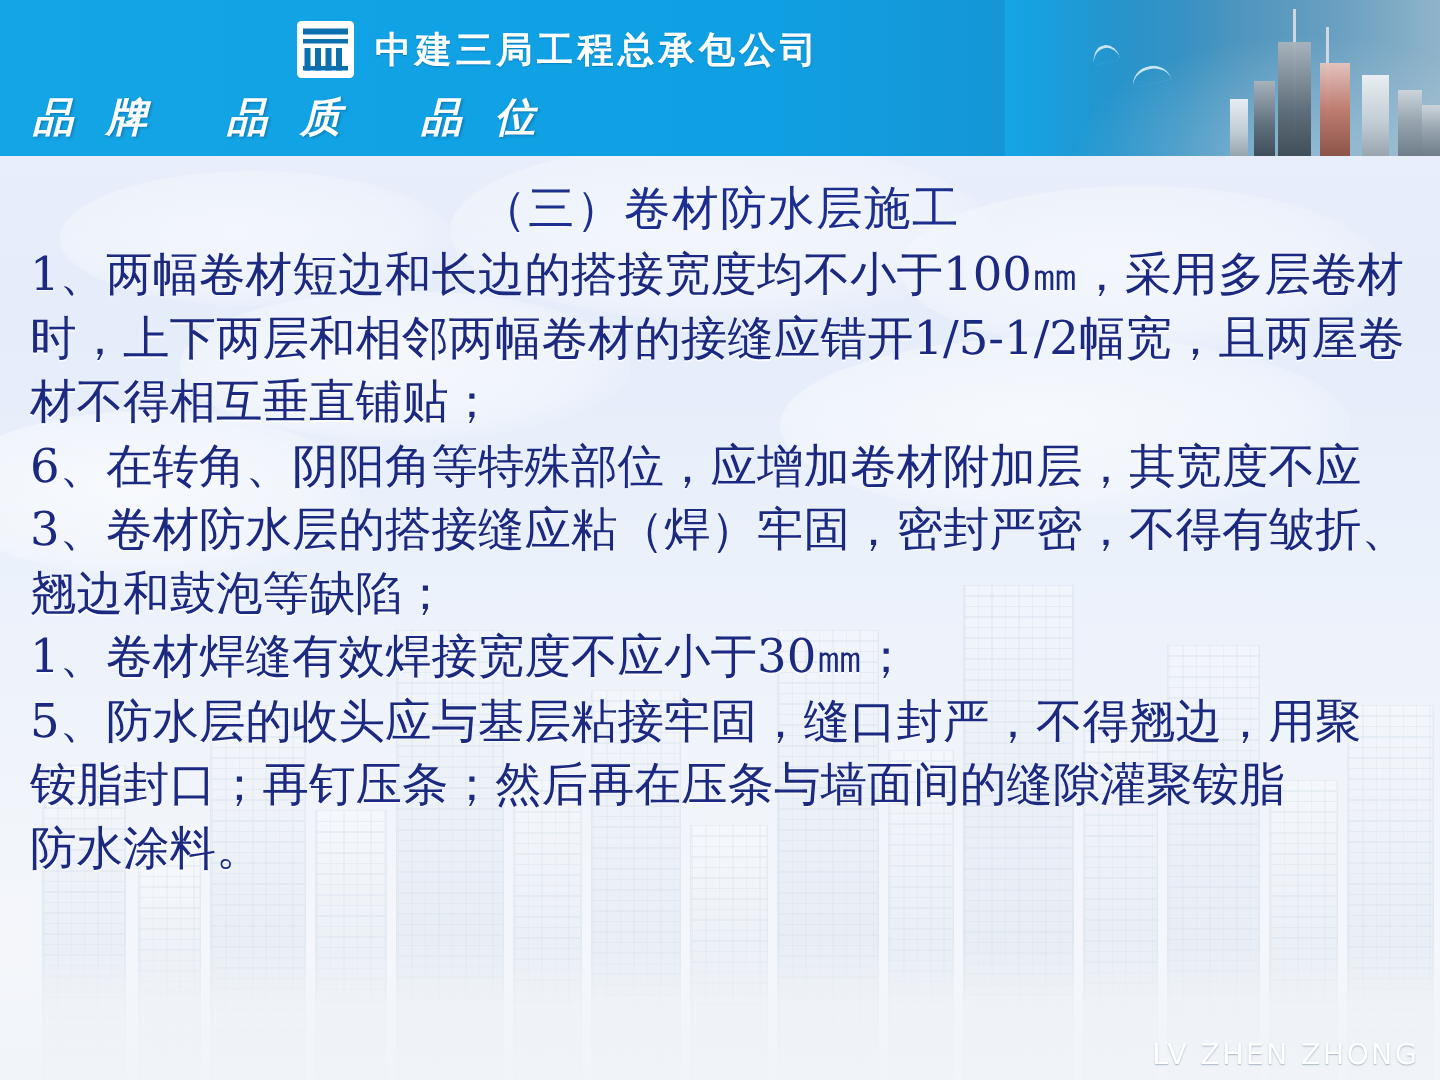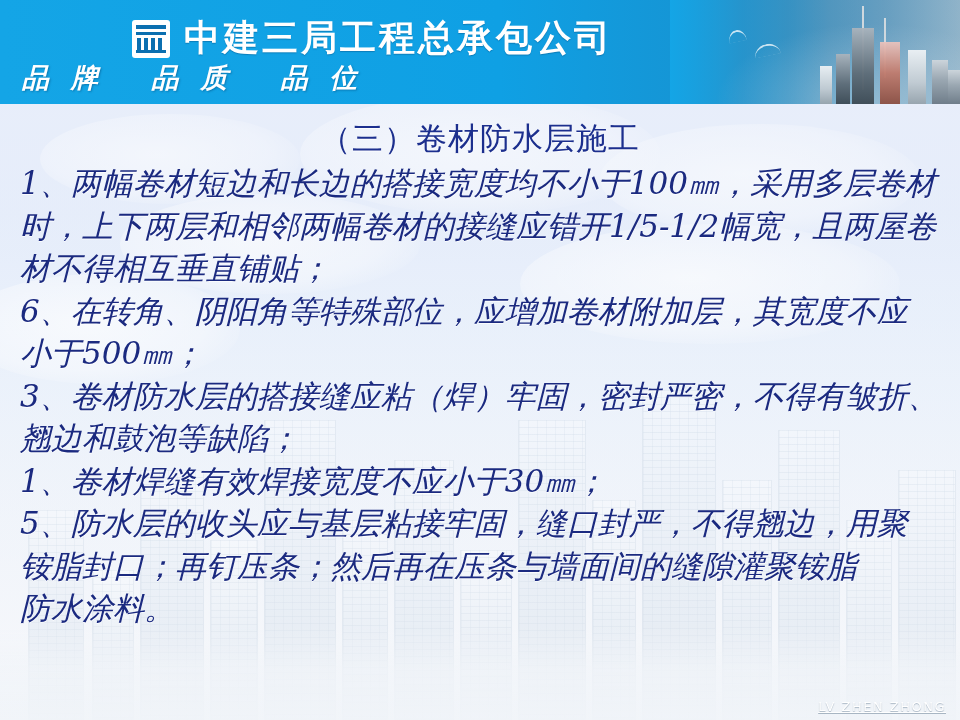--- a/index.html
+++ b/index.html
@@ -72,21 +72,21 @@
     position: relative;
     overflow: hidden;
     flex: 0 0 auto;
   }
   .logo-mark .bar {
     position: absolute;
     background: #0b6fb0;
   }
   .company-name {
     color: #ffffff;
-    font-size: 36px;
+    font-size: 24px;
     font-weight: bold;
     letter-spacing: 3px;
     font-family: Liberation Serif, serif;
     white-space: nowrap;
     text-shadow: 0 1px 1px rgba(0,60,110,0.35);
   }
   .slogan {
     position: absolute;
     left: 0; top: 60px;
     width: 745px;
@@ -180,31 +180,29 @@
     left: 20px; top: 58px;
     width: 926px;
   }
   .line {
     font-size: 31px;
     line-height: 42.5px;
     color: #1b2a80;
     white-space: nowrap;
     letter-spacing: 0px;
     text-shadow: 0 1px 0 rgba(255,255,255,0.75);
-    font-style: italic;
   }
   .watermark {
     position: absolute;
     right: 22px; bottom: 14px;
-    font-size: 13px;
+    font-size: 19px;
     letter-spacing: 1.5px;
     color: #ffffff;
     font-family: "DejaVu Sans", "Liberation Sans", sans-serif;
     text-shadow: 0 1px 1px rgba(120,140,160,0.6);
-    text-decoration: underline;
   }
 </style>
 </head>
 <body>
 
 <div class="slide">
 
   <div class="banner">
 
     <div class="banner-skyline">
@@ -268,21 +266,20 @@
 
     <div class="content">
 
       <div class="title">（三）卷材防水层施工</div>
 
       <div class="para-list">
         <div class="line">1、两幅卷材短边和长边的搭接宽度均不小于100㎜，采用多层卷材</div>
         <div class="line">时，上下两层和相邻两幅卷材的接缝应错开1/5-1/2幅宽，且两屋卷</div>
         <div class="line">材不得相互垂直铺贴；</div>
         <div class="line">6、在转角、阴阳角等特殊部位，应增加卷材附加层，其宽度不应</div>
-        <div class="line">小于500㎜；</div>
         <div class="line">3、卷材防水层的搭接缝应粘（焊）牢固，密封严密，不得有皱折、</div>
         <div class="line">翘边和鼓泡等缺陷；</div>
         <div class="line">1、卷材焊缝有效焊接宽度不应小于30㎜；</div>
         <div class="line">5、防水层的收头应与基层粘接牢固，缝口封严，不得翘边，用聚</div>
         <div class="line">铵脂封口；再钉压条；然后再在压条与墙面间的缝隙灌聚铵脂</div>
         <div class="line">防水涂料。</div>
       </div>
 
       <div class="watermark">LV ZHEN ZHONG</div>
     </div>

